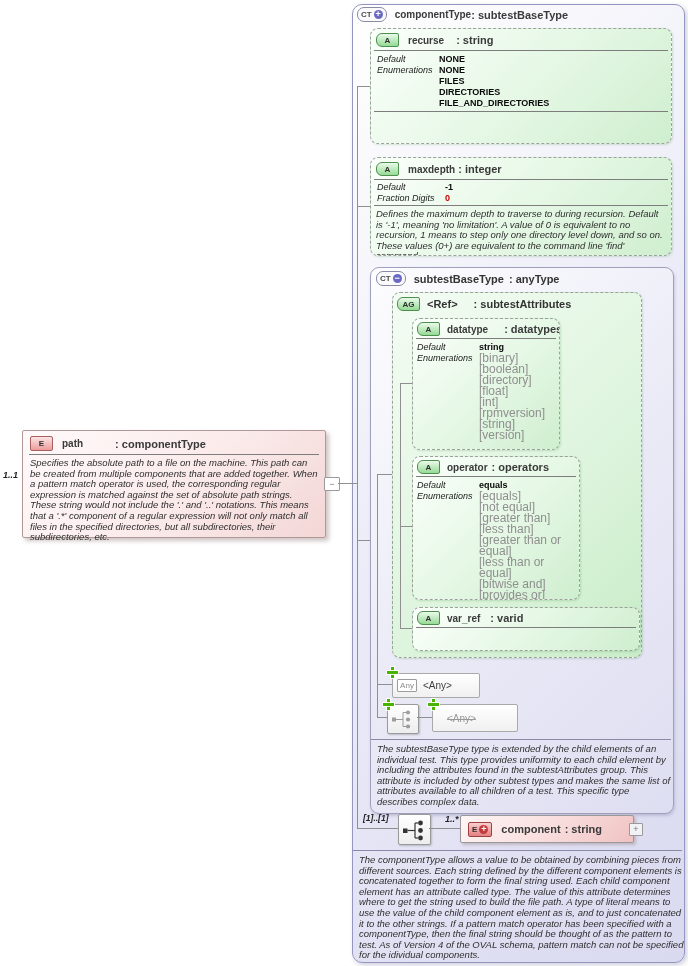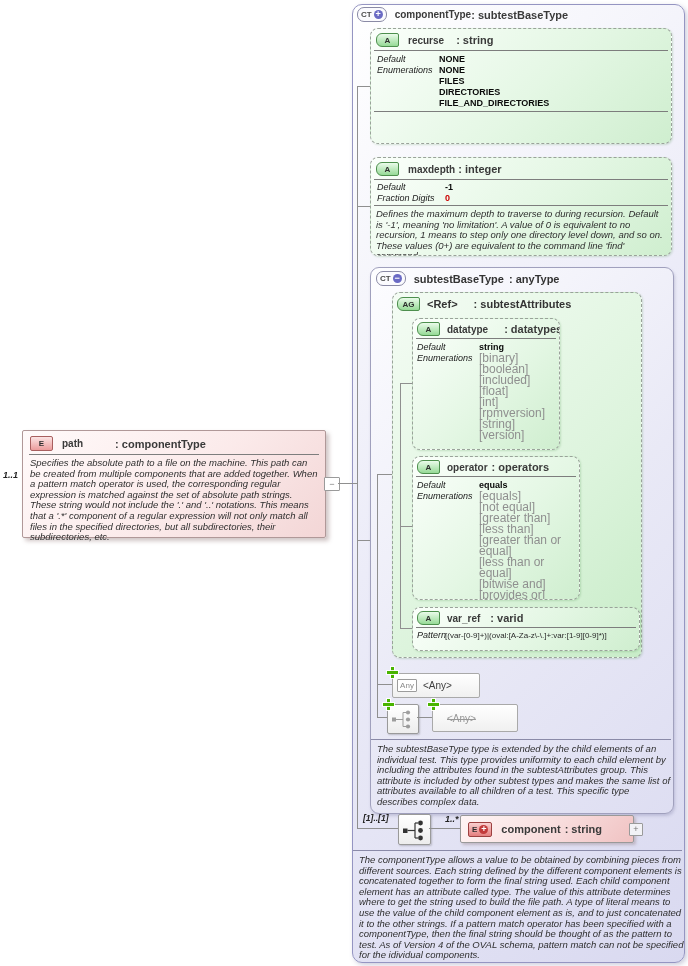--- a/index.html
+++ b/index.html
@@ -163,21 +163,21 @@
     <div class="props" style="padding:3px 4px;">
       <div class="prow">
           <span class="plabel">Default</span>
           <span class="pval">string</span>
         </div>
       <div class="prow">
           <span class="plabel">Enumerations</span>
         <span style="display:flex;flex-direction:column;">
           <span class="enum-gray">[binary]</span>
           <span class="enum-gray">[boolean]</span>
-          <span class="enum-gray">[included]</span>
+          <span class="enum-gray">[directory]</span>
           <span class="enum-gray">[float]</span>
           <span class="enum-gray">[int]</span>
           <span class="enum-gray">[rpmversion]</span>
           <span class="enum-gray">[string]</span>
           <span class="enum-gray">[version]</span>
         </span>
       </div>
     </div>
   </div>
 
@@ -210,26 +210,20 @@
     </div>
   </div>
 
   <div class="gbox" style="left:412px;top:607px;width:226px;height:42px;">
     <div class="hdr" style="padding:3px 4px 2px 4px;">
       <span class="badge b-a">A</span>
       <span class="nm" style="margin-left:7px;">var_ref</span>
       <span class="tp" style="margin-left:10px;">: varid</span>
     </div>
     <div class="rule"></div>
-    <div class="props" style="padding:2px 4px;">
-      <div class="prow" style="align-items:center;">
-        <span class="plabel" style="width:26px;">Pattern</span>
-        <span style="font-size:8px;color:#2a2a2a;margin-left:2px;">[(var-[0-9]+)|(oval:[A-Za-z\-\.]+:var:[1-9][0-9]*)]</span>
-      </div>
-    </div>
   </div>
 
   <div class="whitebox" style="left:392px;top:673px;width:82px;height:23px;padding-left:4px;">
     <span class="badge b-any">Any</span>
     <span class="anytxt">&lt;Any&gt;</span>
   </div>
   <span class="gplus" style="left:387px;top:667px;"></span>
 
   <div class="seqbox" style="left:387px;top:704px;width:30px;height:28px;">
     <svg width="24" height="20" viewBox="0 0 24 20" opacity="0.55">

